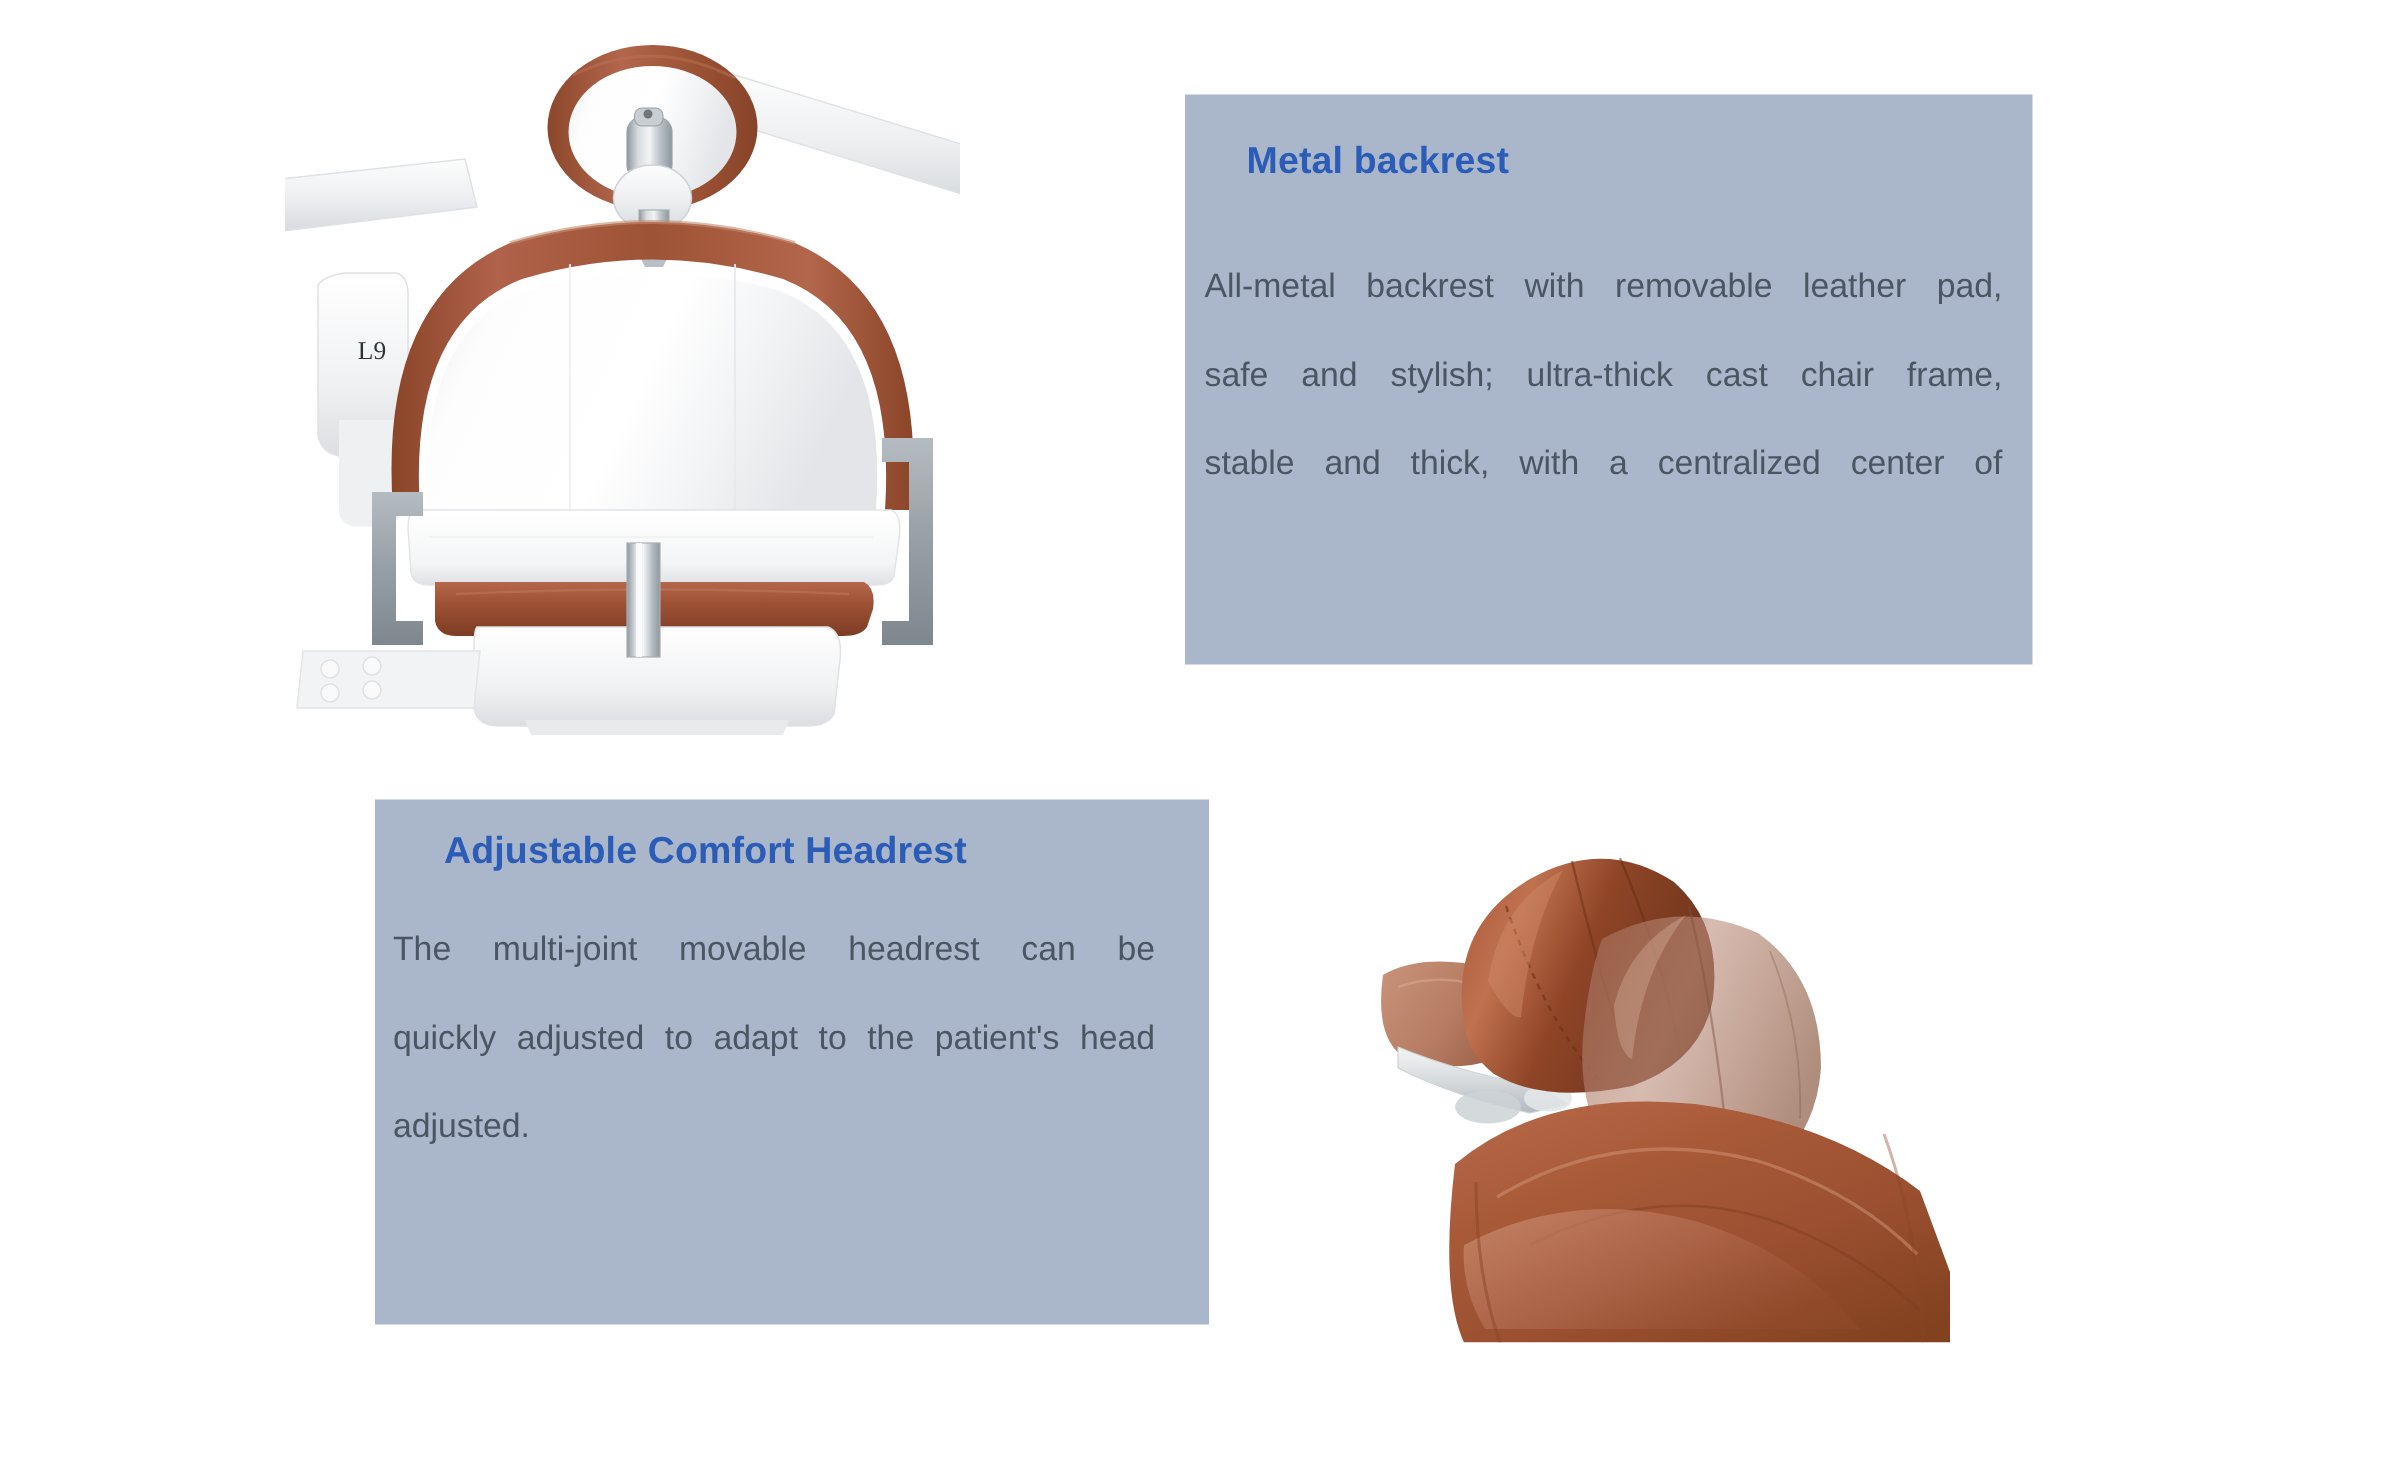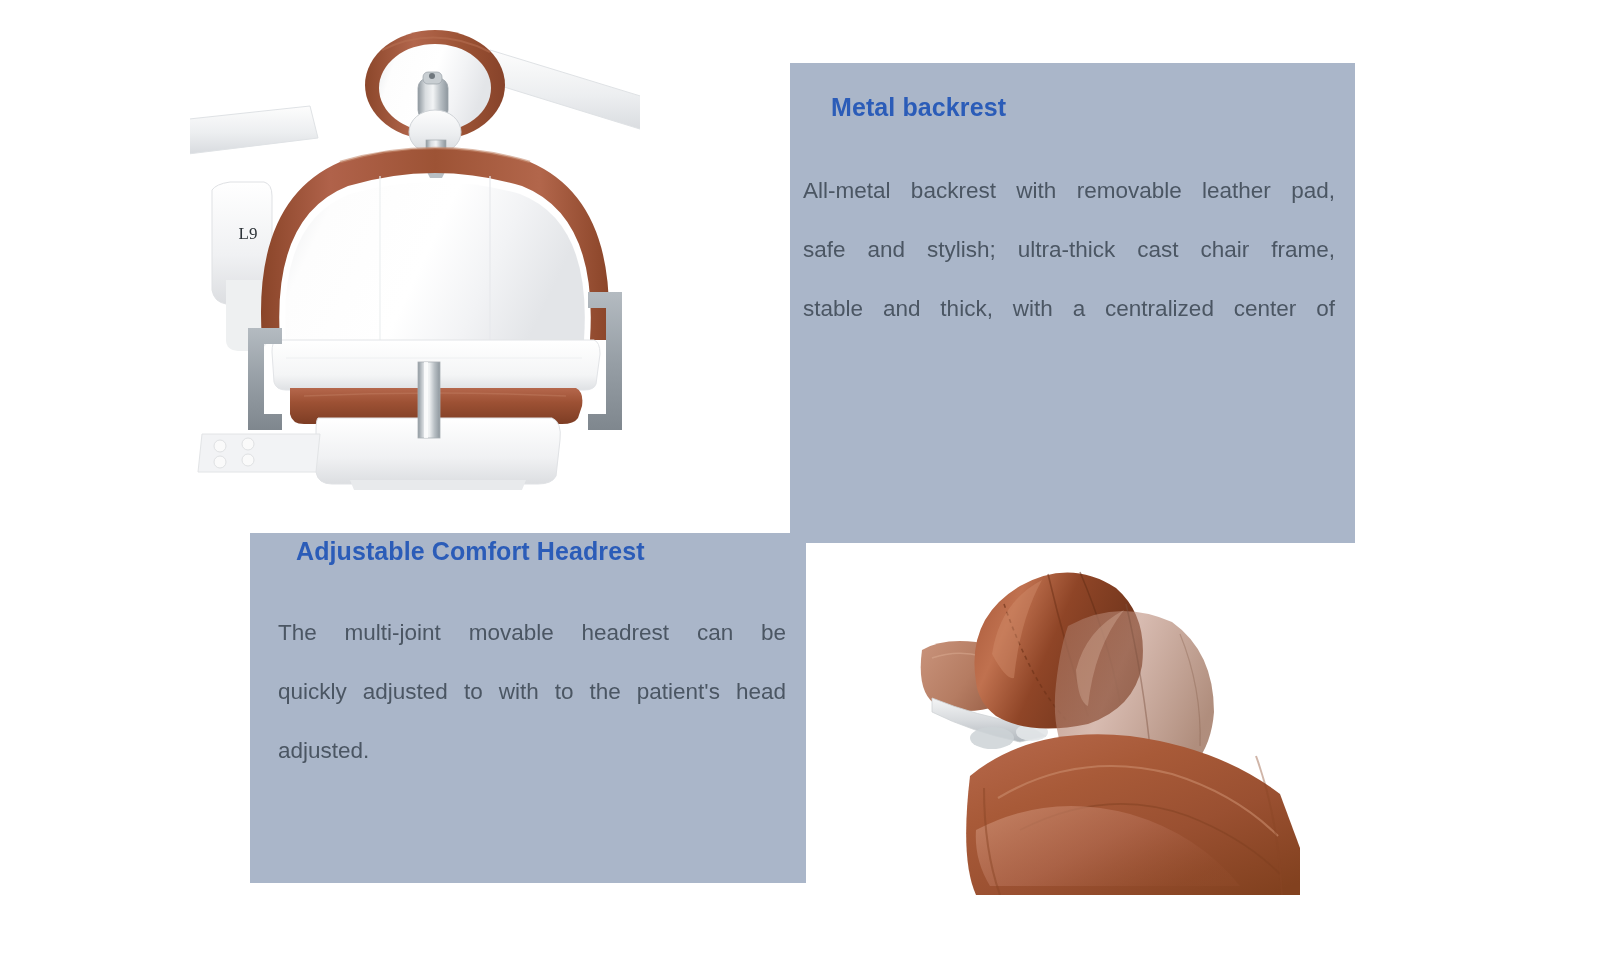--- a/index.html
+++ b/index.html
@@ -43,21 +43,21 @@
   }
   .info-body .ln.last {
     text-align-last: left;
   }
 
   
   #panel-backrest {
     left: 790px;
     top: 63px;
     width: 565px;
-    height: 480px;
+    height: 380px;
   }
   #panel-backrest .info-heading {
     position: absolute;
     left: 41px;
     top: 30px;
   }
   #panel-backrest .info-body {
     position: absolute;
     left: 13px;
     top: 98px;
@@ -67,25 +67,25 @@
   
   #panel-headrest {
     left: 250px;
     top: 533px;
     width: 556px;
     height: 350px;
   }
   #panel-headrest .info-heading {
     position: absolute;
     left: 46px;
-    top: 4px;
+    top: 20px;
   }
   #panel-headrest .info-body {
     position: absolute;
-    left: 28px;
+    left: 12px;
     top: 70px;
     width: 508px;
   }
 
   
   #photo-chair-backrest {
     position: absolute;
     left: 190px;
     top: 10px;
     width: 450px;
@@ -246,21 +246,21 @@
     <span class="ln">All-metal backrest with removable leather pad,</span>
     <span class="ln">safe and stylish; ultra-thick cast chair frame,</span>
     <span class="ln">stable and thick, with a centralized center of</span>
   </div>
 </div>
 
 <div class="info-panel" id="panel-headrest">
   <div class="info-heading">Adjustable Comfort Headrest</div>
   <div class="info-body just-all">
     <span class="ln">The multi-joint movable headrest can be</span>
-    <span class="ln">quickly adjusted to with to the patient's head</span>
+    <span class="ln">quickly adjusted to adapt to the patient's head</span>
     <span class="ln last">adjusted.</span>
   </div>
 </div>
 
 <div class="photo" id="photo-chair-headrest">
   <svg viewBox="0 0 420 365" xmlns="http://www.w3.org/2000/svg" aria-hidden="true">
     <defs>
       <linearGradient id="hrMain" x1="0" y1="0" x2="1" y2="0.4">
         <stop offset="0%" stop-color="#a75738"></stop>
         <stop offset="28%" stop-color="#c0714f"></stop>

